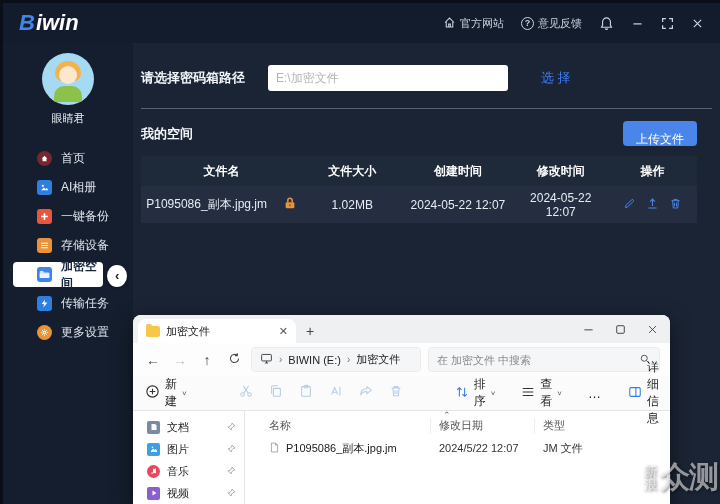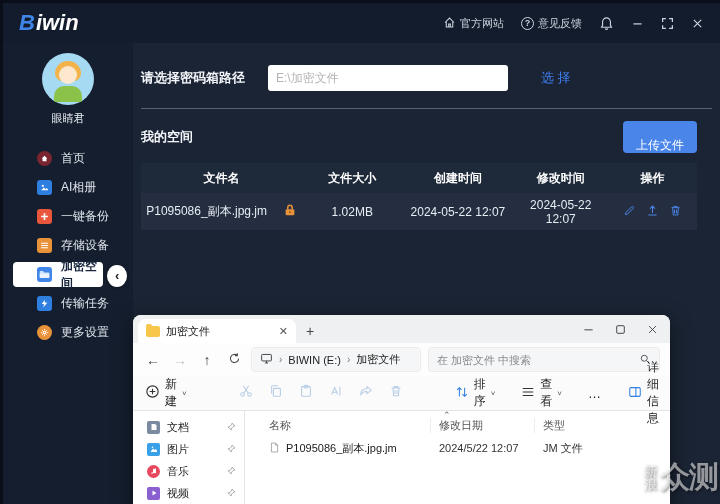--- a/index.html
+++ b/index.html
@@ -55,21 +55,21 @@
   .path-row { display:flex; align-items:center; gap:23px; margin:22px 0 0 8px; }
   .path-label { color:#f2f5f9; font-size:13px; font-weight:bold; }
   .path-input { width:240px; height:26px; background:#fff; border:none; border-radius:3px;
     padding:0 8px; font-size:12px; color:#333; outline:none; }
   .path-input::placeholder { color:#b4b4b4; }
   .choose-link { color:#3f7ff2; font-size:13px; margin-left:10px; cursor:pointer; }
   .divider { height:1px; background:rgba(255,255,255,.28); margin:17px 8px 0 8px; }
   .space-row { display:flex; align-items:center; margin:12px 23px 10px 8px; }
   .space-title { color:#f2f5f9; font-size:13px; font-weight:bold; }
   .upload-btn { margin-left:auto; background:#4a86ea; color:#fff; border:none; border-radius:4px;
-    height:25px; padding:16px 13px; font-size:12px; cursor:pointer; }
+    height:25px; padding:10px 13px; font-size:12px; cursor:pointer; }
   .table { margin:0 23px 0 8px; }
   .thead { display:grid; grid-template-columns:29% 18% 20% 17% 16%; height:30px;
     align-items:center; background:#1e2939; color:#fff; font-size:12px; font-weight:bold; }
   .thead > div { text-align:center; }
   .trow { display:grid; grid-template-columns:29% 18% 20% 17% 16%; height:37px;
     align-items:center; background:#242e40; color:#e7ecf3; font-size:12px; }
   .trow > div { text-align:center; }
   .cell-name { display:flex; align-items:center; justify-content:center; gap:16px; }
   .lock { color:#e8923a; }
   .actions { display:flex; gap:10px; justify-content:center; color:#4a86ea; }

